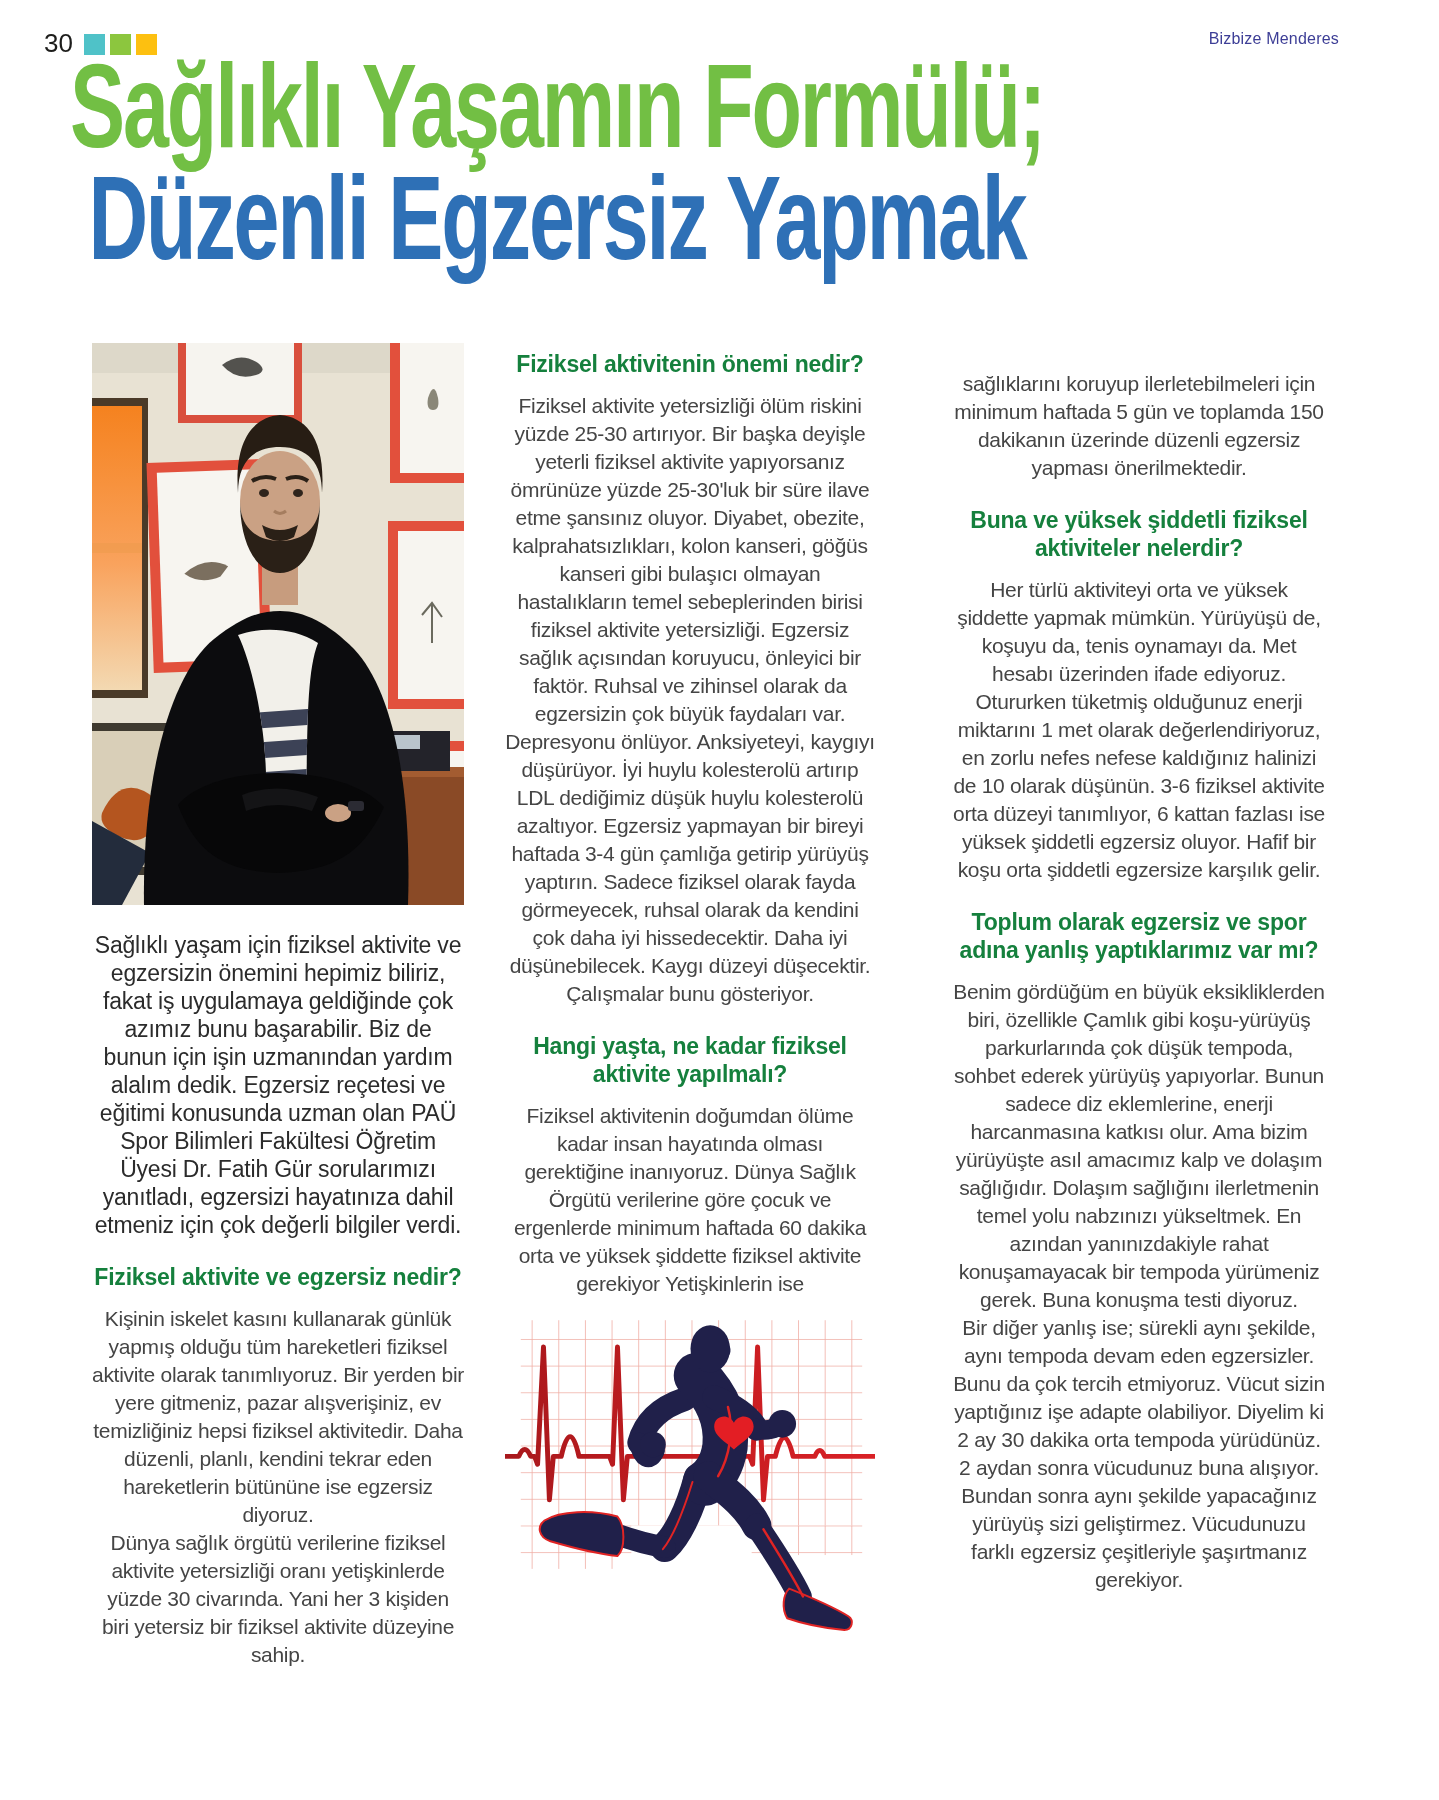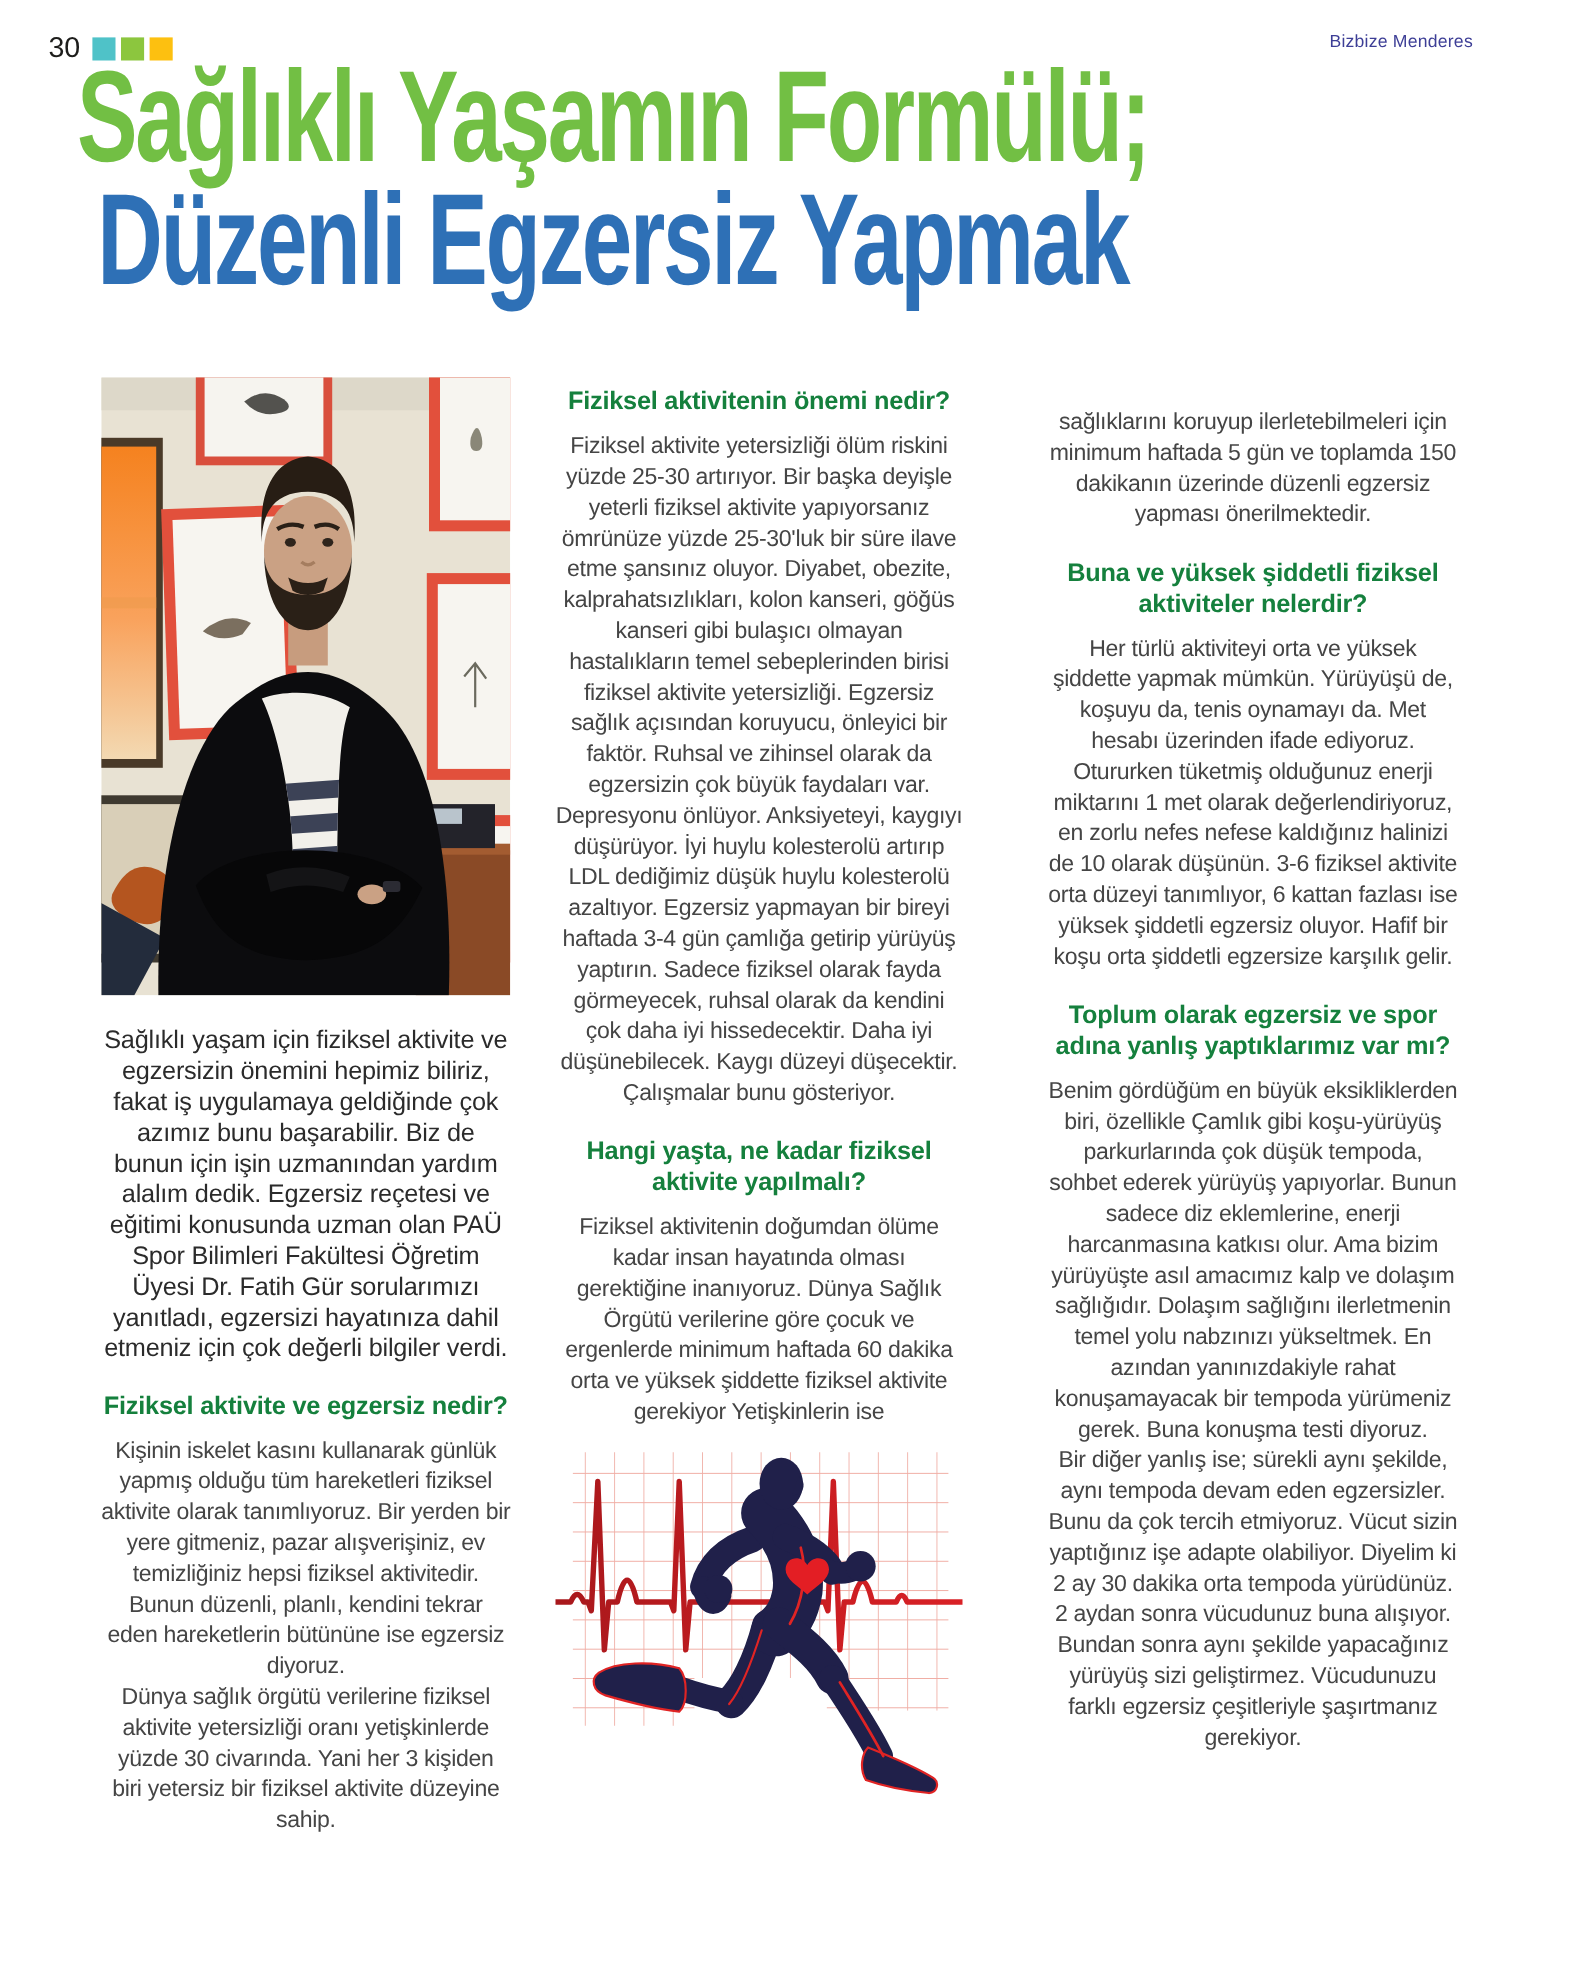--- a/index.html
+++ b/index.html
@@ -155,21 +155,21 @@
           <ellipse cx="172" cy="150" rx="5" ry="4" fill="#2e241c"></ellipse>
           <ellipse cx="206" cy="150" rx="5" ry="4" fill="#2e241c"></ellipse>
           <path d="M182,168 q6,5 12,0" stroke="#a57d5f" stroke-width="3" fill="none"></path>
         </g>
       </svg>
     </div>
 
     <p class="intro">Sağlıklı yaşam için fiziksel aktivite ve egzersizin önemini hepimiz biliriz, fakat iş uygulamaya geldiğinde çok azımız bunu başarabilir. Biz de bunun için işin uzmanından yardım alalım dedik. Egzersiz reçetesi ve eğitimi konusunda uzman olan PAÜ Spor Bilimleri Fakültesi Öğretim Üyesi Dr. Fatih Gür sorularımızı yanıtladı, egzersizi hayatınıza dahil etmeniz için çok değerli bilgiler verdi.</p>
 
     <h2 class="h-pink">Fiziksel aktivite ve egzersiz nedir?</h2>
-    <p class="body">Kişinin iskelet kasını kullanarak günlük yapmış olduğu tüm hareketleri fiziksel aktivite olarak tanımlıyoruz. Bir yerden bir yere gitmeniz, pazar alışverişiniz, ev temizliğiniz hepsi fiziksel aktivitedir. Bunun düzenli, planlı, kendini tekrar eden hareketlerin bütününe ise egzersiz diyoruz.</p>
+    <p class="body">Kişinin iskelet kasını kullanarak günlük yapmış olduğu tüm hareketleri fiziksel aktivite olarak tanımlıyoruz. Bir yerden bir yere gitmeniz, pazar alışverişiniz, ev temizliğiniz hepsi fiziksel aktivitedir. Daha düzenli, planlı, kendini tekrar eden hareketlerin bütününe ise egzersiz diyoruz.</p>
     <p class="body">Dünya sağlık örgütü verilerine fiziksel aktivite yetersizliği oranı yetişkinlerde yüzde 30 civarında. Yani her 3 kişiden biri yetersiz bir fiziksel aktivite düzeyine sahip.</p>
   </div>
 
   <div class="col col-mid">
     <h2 class="h-pink first">Fiziksel aktivitenin önemi nedir?</h2>
     <p class="body">Fiziksel aktivite yetersizliği ölüm riskini yüzde 25-30 artırıyor. Bir başka deyişle yeterli fiziksel aktivite yapıyorsanız ömrünüze yüzde 25-30'luk bir süre ilave etme şansınız oluyor. Diyabet, obezite, kalprahatsızlıkları, kolon kanseri, göğüs kanseri gibi bulaşıcı olmayan hastalıkların temel sebeplerinden birisi fiziksel aktivite yetersizliği. Egzersiz sağlık açısından koruyucu, önleyici bir faktör. Ruhsal ve zihinsel olarak da egzersizin çok büyük faydaları var. Depresyonu önlüyor. Anksiyeteyi, kaygıyı düşürüyor. İyi huylu kolesterolü artırıp LDL dediğimiz düşük huylu kolesterolü azaltıyor. Egzersiz yapmayan bir bireyi haftada 3-4 gün çamlığa getirip yürüyüş yaptırın. Sadece fiziksel olarak fayda görmeyecek, ruhsal olarak da kendini çok daha iyi hissedecektir. Daha iyi düşünebilecek. Kaygı düzeyi düşecektir. Çalışmalar bunu gösteriyor.</p>
     <h2 class="h-pink">Hangi yaşta, ne kadar fiziksel aktivite yapılmalı?</h2>
     <p class="body">Fiziksel aktivitenin doğumdan ölüme kadar insan hayatında olması gerektiğine inanıyoruz. Dünya Sağlık Örgütü verilerine göre çocuk ve ergenlerde minimum haftada 60 dakika orta ve yüksek şiddette fiziksel aktivite gerekiyor Yetişkinlerin ise</p>
 
     <div class="runner">

